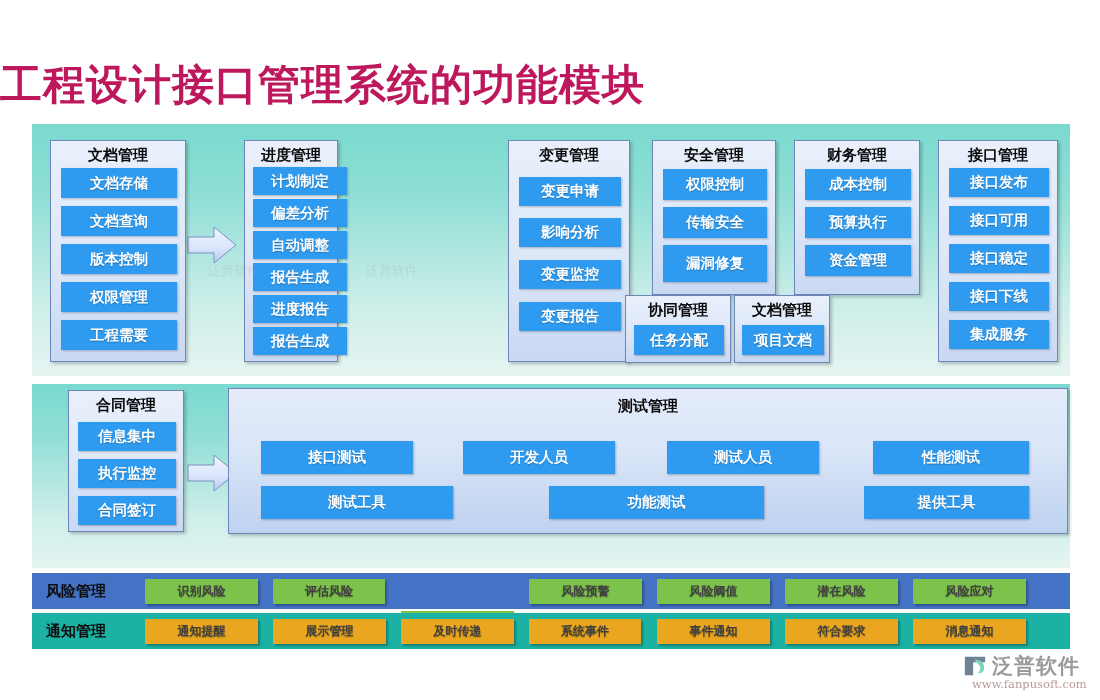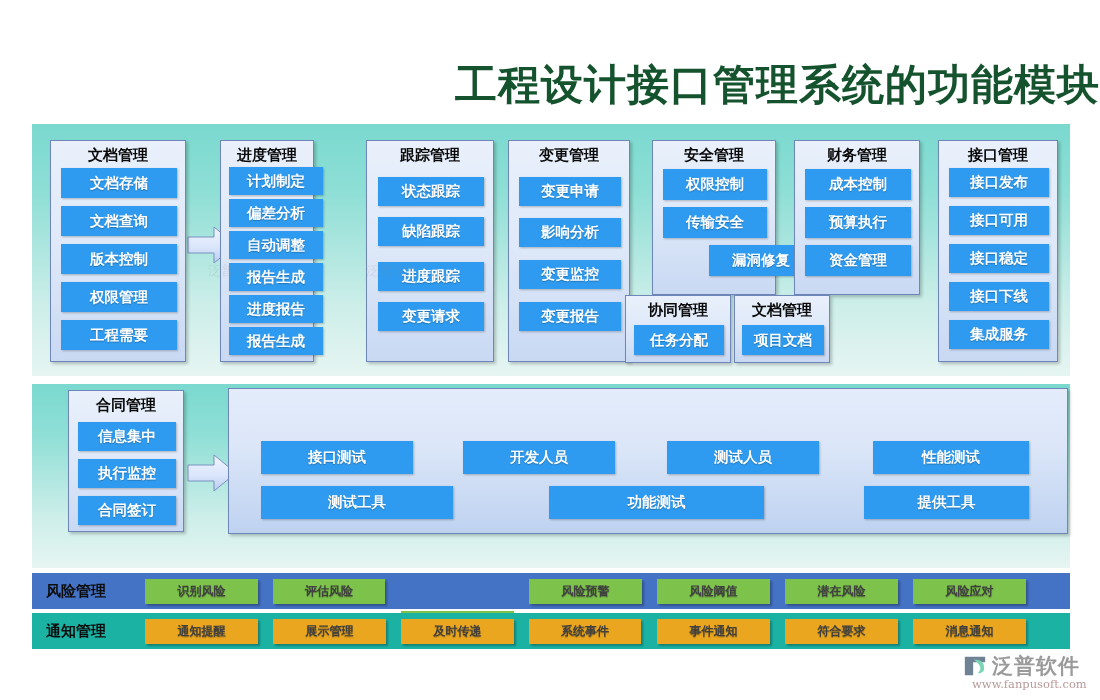--- a/index.html
+++ b/index.html
@@ -8,23 +8,23 @@
     background:#ffffff;
     font-family:"DejaVu Sans","Liberation Sans",sans-serif;
     overflow:hidden;
     position:relative;
   }
   #root{position:absolute;inset:0;}
 
   
   .title{
     position:absolute;left:0;top:58px;width:1100px;
-    text-align:right;
+    text-align:left;
     font-size:42px;font-weight:bold;
-    color:#14532d;
+    color:#be185d;
     letter-spacing:1px;
     line-height:54px;
     white-space:nowrap;
   }
 
   
   .teal-panel{
     position:absolute;
     background:linear-gradient(to bottom,#7ad9cf 0%,#8fdfd6 28%,#cdeee9 72%,#e6f5f2 100%);
   }
@@ -144,51 +144,44 @@
 
   <div class="card" style="left:50px;top:140px;width:136px;height:222px;">
     <div class="card-title">文档管理</div>
     <div class="chip" style="left:10px;top:27px;width:116px;height:30px;">文档存储</div>
     <div class="chip" style="left:10px;top:65px;width:116px;height:30px;">文档查询</div>
     <div class="chip" style="left:10px;top:103px;width:116px;height:30px;">版本控制</div>
     <div class="chip" style="left:10px;top:141px;width:116px;height:30px;">权限管理</div>
     <div class="chip" style="left:10px;top:179px;width:116px;height:30px;">工程需要</div>
   </div>
 
-  <div class="card" style="left:220px;top:140px;width:94px;height:222px;">
+  <div class="card" style="left:244px;top:140px;width:94px;height:222px;">
     <div class="card-title">进度管理</div>
     <div class="chip" style="left:8px;top:26px;width:94px;height:28px;">计划制定</div>
     <div class="chip" style="left:8px;top:58px;width:94px;height:28px;">偏差分析</div>
     <div class="chip" style="left:8px;top:90px;width:94px;height:28px;">自动调整</div>
     <div class="chip" style="left:8px;top:122px;width:94px;height:28px;">报告生成</div>
     <div class="chip" style="left:8px;top:154px;width:94px;height:28px;">进度报告</div>
     <div class="chip" style="left:8px;top:186px;width:94px;height:28px;">报告生成</div>
   </div>
 
-  <div class="card" style="left:366px;top:140px;width:128px;height:222px;">
-    <div class="card-title">跟踪管理</div>
-    <div class="chip" style="left:11px;top:36px;width:106px;height:29px;">状态跟踪</div>
-    <div class="chip" style="left:11px;top:76px;width:106px;height:29px;">缺陷跟踪</div>
-    <div class="chip" style="left:11px;top:121px;width:106px;height:29px;">进度跟踪</div>
-    <div class="chip" style="left:11px;top:161px;width:106px;height:29px;">变更请求</div>
-  </div>
 
   <div class="card" style="left:508px;top:140px;width:122px;height:222px;">
     <div class="card-title">变更管理</div>
     <div class="chip" style="left:10px;top:36px;width:102px;height:29px;">变更申请</div>
     <div class="chip" style="left:10px;top:77px;width:102px;height:29px;">影响分析</div>
     <div class="chip" style="left:10px;top:119px;width:102px;height:29px;">变更监控</div>
     <div class="chip" style="left:10px;top:161px;width:102px;height:29px;">变更报告</div>
   </div>
 
   <div class="card" style="left:652px;top:140px;width:124px;height:155px;">
     <div class="card-title">安全管理</div>
     <div class="chip" style="left:10px;top:28px;width:104px;height:31px;">权限控制</div>
     <div class="chip" style="left:10px;top:66px;width:104px;height:31px;">传输安全</div>
-    <div class="chip" style="left:10px;top:104px;width:104px;height:31px;margin-left:46px;">漏洞修复</div>
+    <div class="chip" style="left:10px;top:104px;width:104px;height:37px;">漏洞修复</div>
   </div>
 
   <div class="card" style="left:794px;top:140px;width:126px;height:155px;">
     <div class="card-title">财务管理</div>
     <div class="chip" style="left:10px;top:28px;width:106px;height:31px;">成本控制</div>
     <div class="chip" style="left:10px;top:66px;width:106px;height:31px;">预算执行</div>
     <div class="chip" style="left:10px;top:104px;width:106px;height:31px;">资金管理</div>
   </div>
 
   <div class="card" style="left:938px;top:140px;width:120px;height:222px;">
@@ -210,20 +203,21 @@
   </div>
 
   <div class="card" style="left:68px;top:390px;width:116px;height:142px;">
     <div class="card-title">合同管理</div>
     <div class="chip" style="left:9px;top:31px;width:98px;height:29px;">信息集中</div>
     <div class="chip" style="left:9px;top:68px;width:98px;height:29px;">执行监控</div>
     <div class="chip" style="left:9px;top:105px;width:98px;height:29px;">合同签订</div>
   </div>
 
   <div id="test-panel">
+    <div class="panel-title">测试管理</div>
     <div class="chip" style="left:32px;top:52px;width:152px;height:33px;">接口测试</div>
     <div class="chip" style="left:234px;top:52px;width:152px;height:33px;">开发人员</div>
     <div class="chip" style="left:438px;top:52px;width:152px;height:33px;">测试人员</div>
     <div class="chip" style="left:644px;top:52px;width:156px;height:33px;">性能测试</div>
     <div class="chip" style="left:32px;top:97px;width:192px;height:33px;">测试工具</div>
     <div class="chip" style="left:320px;top:97px;width:215px;height:33px;">功能测试</div>
     <div class="chip" style="left:635px;top:97px;width:165px;height:33px;">提供工具</div>
   </div>
 
   <div class="bar" id="bar-risk">

